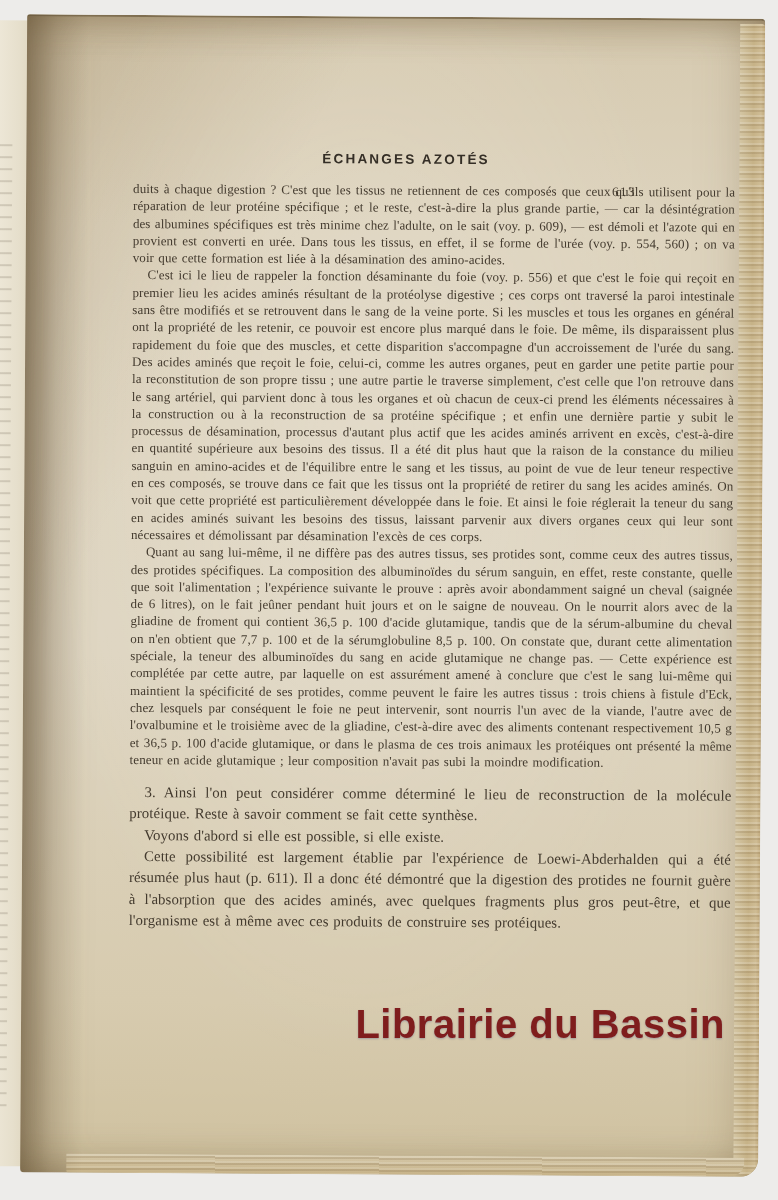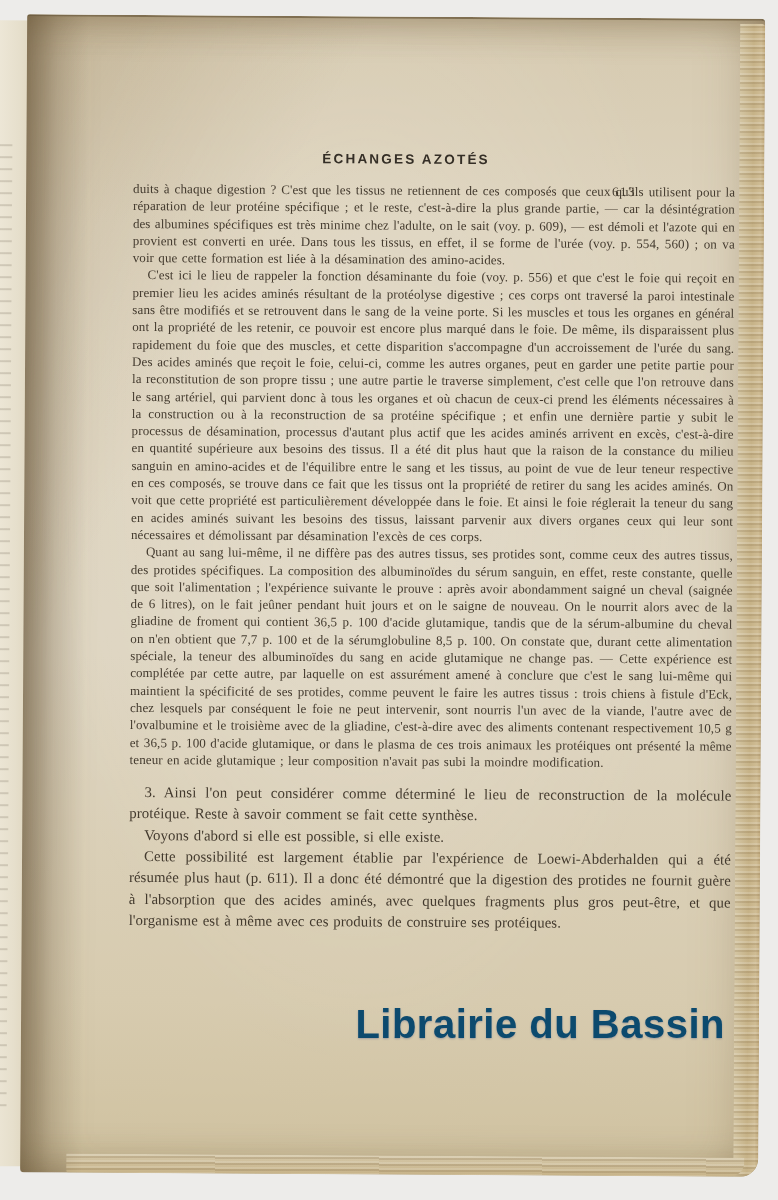--- a/index.html
+++ b/index.html
@@ -123,14 +123,14 @@
           <p class="large indent">Cette possibilité est largement établie par l'expérience de Loewi-Abderhalden qui a été résumée plus haut (p. 611). Il a donc été démontré que la digestion des protides ne fournit guère à l'absorption que des acides aminés, avec quelques fragments plus gros peut-être, et que l'organisme est à même avec ces produits de construire ses protéiques.</p>
         </div>
 
       <div class="edge-right"></div>
       <div class="edge-bottom"></div>
     </div>
 
     <div class="gutter-shadow"></div>
   </div>
 
-  <div class="watermark" style="color: #0c4a6e;">Librairie du Bassin</div>
+  <div class="watermark" style="color: #7f1d1d;">Librairie du Bassin</div>
 </div>
 
 </body></html>

